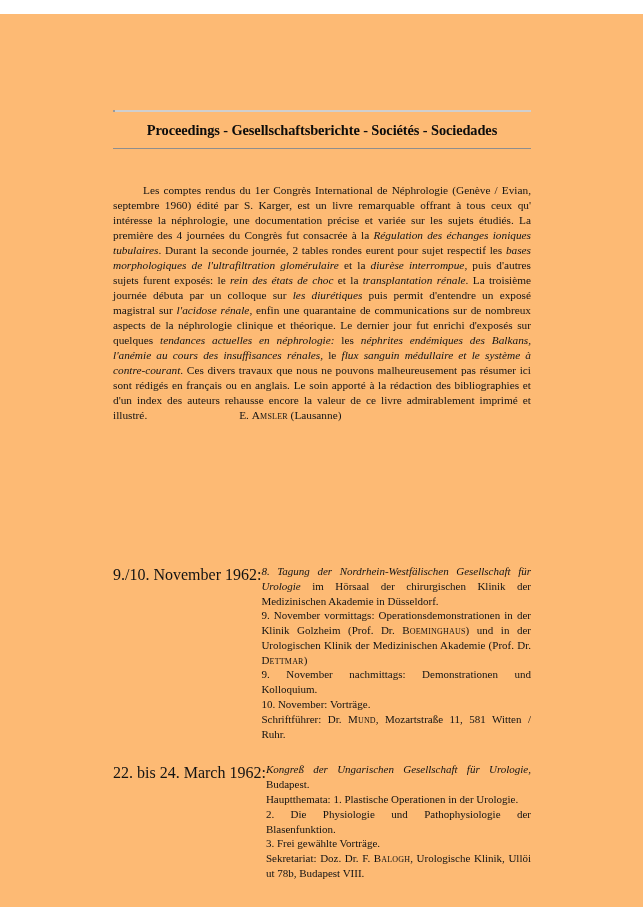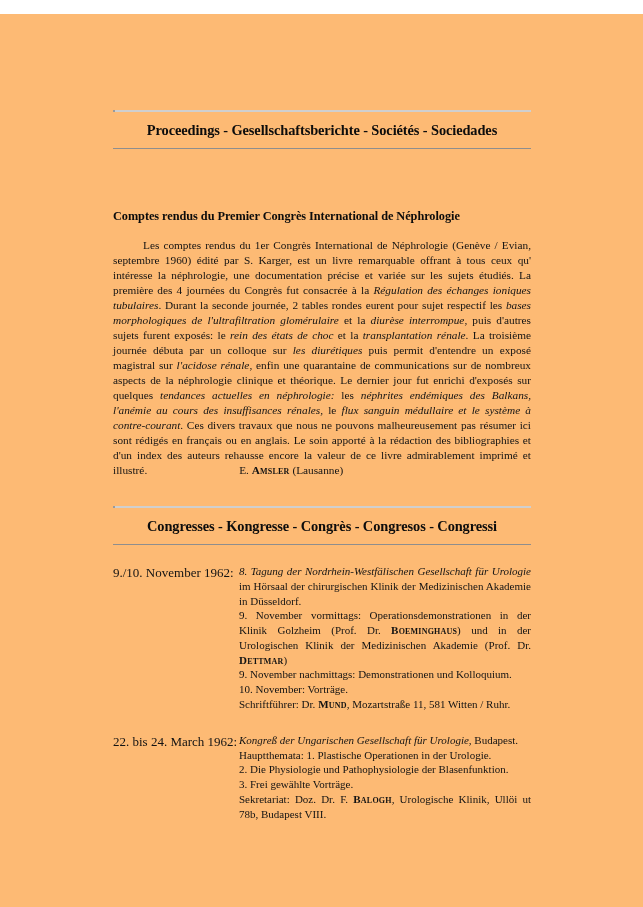--- a/index.html
+++ b/index.html
@@ -75,35 +75,34 @@
   .prose i {
     font-style: italic;
   }
   .sig {
     display: inline-block;
     margin-left: 92px;
   }
   .sc {
     font-variant: small-caps;
     letter-spacing: 0.2px;
-    font-weight: bold;
   }
 
   
   .congress-list {
     margin-top: 26px;
   }
   .congress-entry {
     display: flex;
     align-items: flex-start;
     margin-bottom: 21px;
   }
   .entry-date {
     flex: 0 0 126px;
-    font-size: 13px;
+    font-size: 16px;
     line-height: 1.345;
     white-space: nowrap;
     color: #131313;
   }
   .entry-body {
     flex: 1 1 auto;
     font-size: 11px;
     line-height: 1.345;
     text-align: justify;
     color: #131313;
@@ -125,33 +124,25 @@
 
   <div id="banner-proceedings">
     <div class="rule-dotted"></div>
     <div class="banner-head">
       <span>Proceedings - Gesellschaftsberichte - Sociétés - Sociedades</span>
     </div>
     <div class="rule"></div>
   </div>
 
   <div id="block-review">
-    <div class="section-title">Comptes rendus du Premier Congrès International de Néphrologie</div>
     <div class="prose">
       <span class="indent"></span><span><span>Les comptes rendus du 1er Congrès International de Néphrologie (Genève / Evian, septembre 1960) édité par S. Karger, est un livre remarquable offrant à tous ceux qu' intéresse la néphrologie, une documentation précise et variée sur les sujets étudiés. La première des 4 journées du Congrès fut consacrée à la </span><i>Régulation des échanges ioniques tubulaires</i><span>. Durant la seconde journée, 2 tables rondes eurent pour sujet respectif les </span><i>bases morphologiques de l'ultrafiltration glomérulaire</i><span> et la </span><i>diurèse interrompue</i><span>, puis d'autres sujets furent exposés: le </span><i>rein des états de choc</i><span> et la </span><i>transplantation rénale</i><span>. La troisième journée débuta par un colloque sur </span><i>les diurétiques</i><span> puis permit d'entendre un exposé magistral sur </span><i>l'acidose rénale</i><span>, enfin une quarantaine de communications sur de nombreux aspects de la néphrologie clinique et théorique. Le dernier jour fut enrichi d'exposés sur quelques </span><i>tendances actuelles en néphrologie:</i><span> les </span><i>néphrites endémiques des Balkans, l'anémie au cours des insuffisances rénales,</i><span> le </span><i>flux sanguin médullaire et le système à contre-courant</i><span>. Ces divers travaux que nous ne pouvons malheureusement pas résumer ici sont rédigés en français ou en anglais. Le soin apporté à la rédaction des bibliographies et d'un index des auteurs rehausse encore la valeur de ce livre admirablement imprimé et illustré.</span></span><span class="sig"><span>E. </span><span class="sc">Amsler</span><span> (Lausanne)</span></span>
     </div>
   </div>
 
-  <div id="banner-congresses">
-    <div class="rule-dotted"></div>
-    <div class="banner-head">
-      <span>Congresses - Kongresse - Congrès - Congresos - Congressi</span>
-    </div>
-    <div class="rule"></div>
-  </div>
 
   <div id="block-congress">
     <div class="congress-list">
         <div class="congress-entry">
           <div class="entry-date">9./10. November 1962:</div>
           <div class="entry-body"><i>8. Tagung der Nordrhein-Westfälischen Gesellschaft für Urologie</i><span> im Hörsaal der chirurgischen Klinik der Medizinischen Akademie in Düsseldorf.</span><br><span>9. November vormittags: Operationsdemonstrationen in der Klinik Golzheim (Prof. Dr. </span><span class="sc">Boeminghaus</span><span>) und in der Urologischen Klinik der Medizinischen Akademie (Prof. Dr. </span><span class="sc">Dettmar</span><span>)</span><br><span>9. November nachmittags: Demonstrationen und Kolloquium.</span><br><span>10. November: Vorträge.</span><br><span>Schriftführer: Dr. </span><span class="sc">Mund</span><span>, Mozartstraße 11, 581 Witten / Ruhr.</span></div>
         </div>
         <div class="congress-entry">
           <div class="entry-date">22. bis 24. March 1962:</div>
           <div class="entry-body"><i>Kongreß der Ungarischen Gesellschaft für Urologie</i><span>, Budapest.</span><br><span>Hauptthemata: 1. Plastische Operationen in der Urologie.</span><br><span>2. Die Physiologie und Pathophysiologie der Blasenfunktion.</span><br><span>3. Frei gewählte Vorträge.</span><br><span>Sekretariat: Doz. Dr. F. </span><span class="sc">Balogh</span><span>, Urologische Klinik, Ullöi ut 78b, Budapest VIII.</span></div>

